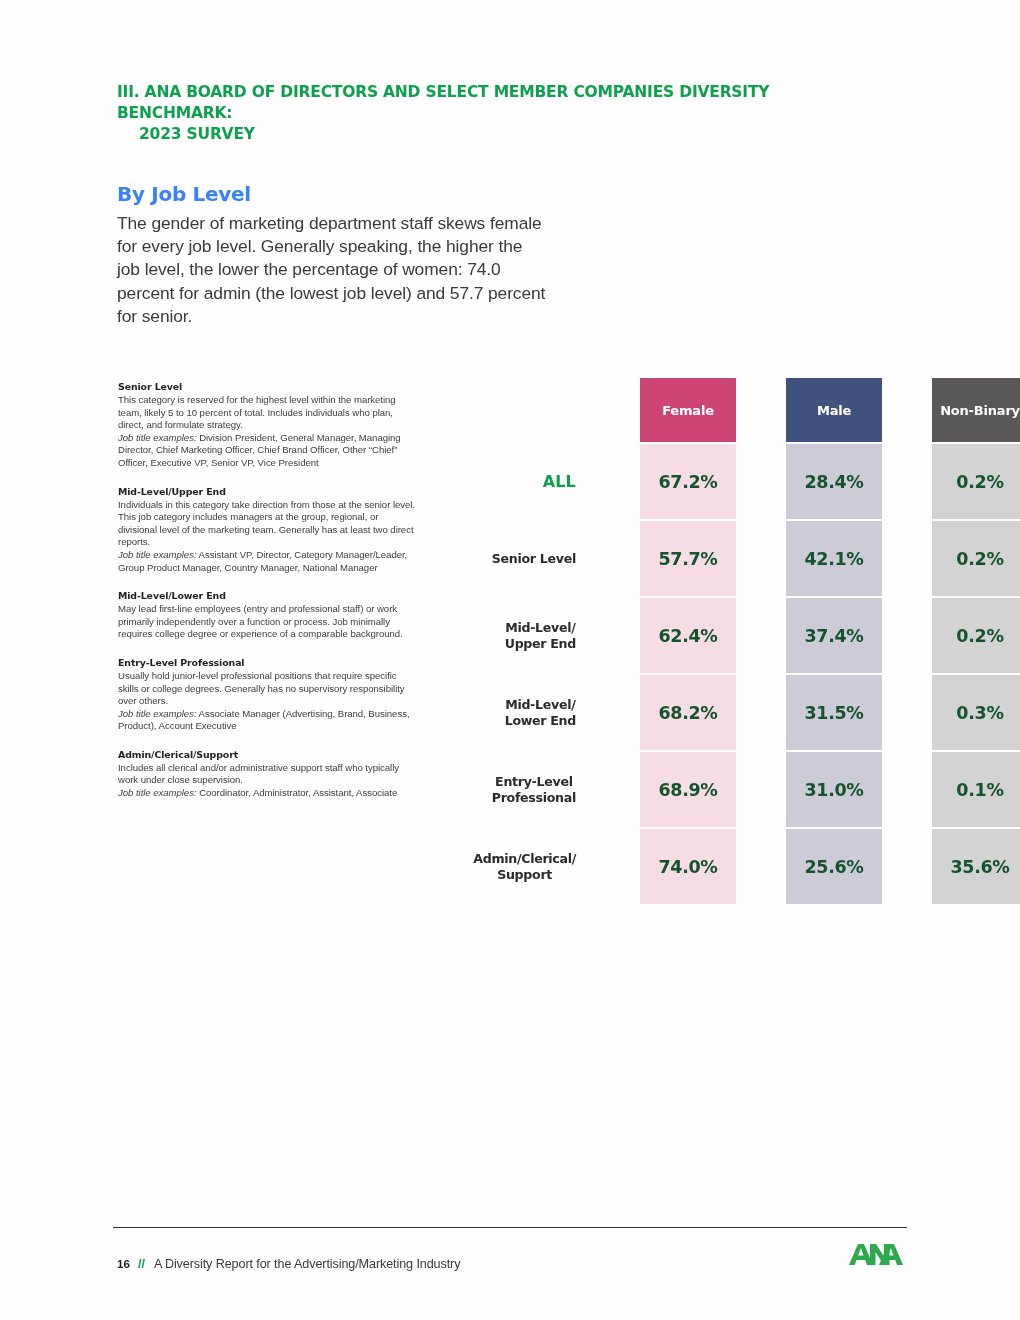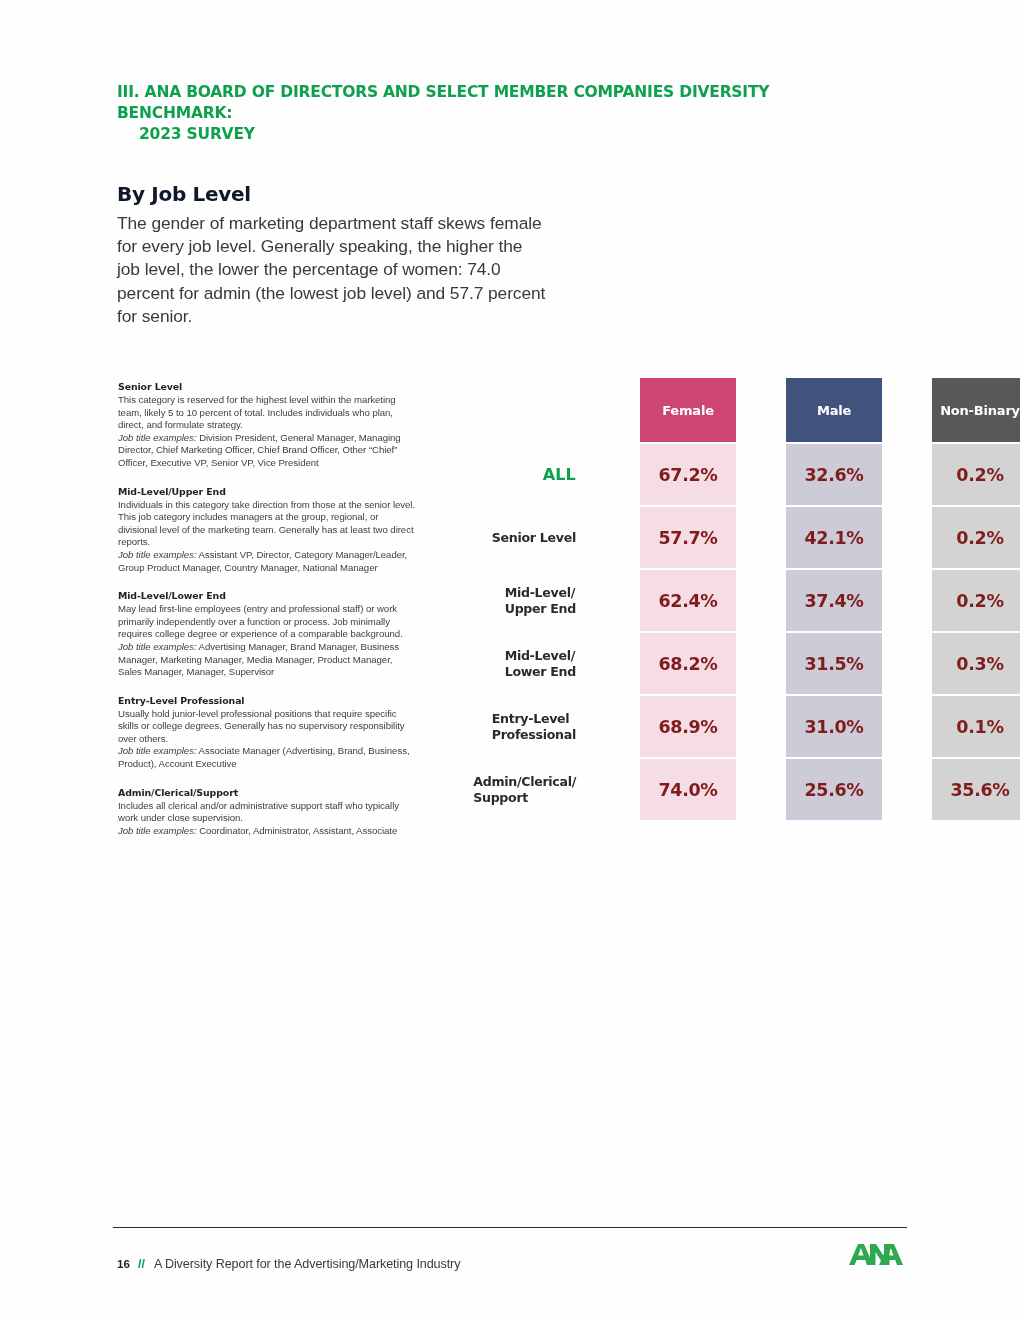--- a/index.html
+++ b/index.html
@@ -46,21 +46,21 @@
     left: 117px;
     top: 182px;
     width: 430px;
   }
   .intro h2 {
     margin: 0 0 6px 0;
     font-family: "DejaVu Sans", sans-serif;
     font-weight: bold;
     font-size: 20px;
     letter-spacing: -0.3px;
-    color: #0f172a;
+    color: #3b82f6;
   }
   .intro p {
     margin: 0;
     font-size: 17.4px;
     line-height: 23.2px;
     color: #3a3a3a;
     letter-spacing: -0.1px;
   }
 
   
@@ -112,21 +112,21 @@
   .mrow:last-child { margin-bottom: 0; }
 
   .rowlabel {
     width: 132px;
     flex: 0 0 132px;
     display: flex;
     align-items: center;
     justify-content: flex-end;
     padding-right: 16px;
     box-sizing: border-box;
-    text-align: left;
+    text-align: center;
     font-family: "DejaVu Sans", sans-serif;
     font-weight: bold;
     font-size: 12.6px;
     line-height: 16px;
     color: #2b2b2b;
     letter-spacing: -0.3px;
   }
   .rowlabel.all {
     color: #0FA04E;
     font-size: 16px;
@@ -150,26 +150,26 @@
     font-weight: bold;
     font-size: 13px;
     letter-spacing: -0.2px;
     color: #ffffff;
   }
   .head-female { background: #CC4574; }
   .head-male   { background: #41527C; }
   .head-nb     { background: #595757; }
 
   .data-row .cell {
-    height: 61px;
+    height: 75px;
     font-family: "DejaVu Sans", sans-serif;
     font-weight: bold;
     font-size: 17.5px;
     letter-spacing: -0.3px;
-    color: #7f1d1d;
+    color: #14532d;
   }
   .c-female { background: #F6DCE4; }
   .c-male   { background: #CDCBD8; }
   .c-nb     { background: #D4D3D3; }
 
   
   .footer-rule {
     position: absolute;
     left: 113px;
     top: 1227px;
@@ -234,21 +234,20 @@
 
     <div class="def-block">
       <div class="def-title">Mid-Level/Upper End</div>
       <div class="def-body">Individuals in this category take direction from those at the senior level. This job category includes managers at the group, regional, or divisional level of the marketing team. Generally has at least two direct reports.</div>
       <div class="def-examples"><i>Job title examples:</i> <span>Assistant VP, Director, Category Manager/Leader, Group Product Manager, Country Manager, National Manager</span></div>
     </div>
 
     <div class="def-block">
       <div class="def-title">Mid-Level/Lower End</div>
       <div class="def-body">May lead first-line employees (entry and professional staff) or work primarily independently over a function or process. Job minimally requires college degree or experience of a comparable background.</div>
-      <div class="def-examples"><i>Job title examples:</i> <span>Advertising Manager, Brand Manager, Business Manager, Marketing Manager, Media Manager, Product Manager, Sales Manager, Manager, Supervisor</span></div>
     </div>
 
     <div class="def-block">
       <div class="def-title">Entry-Level Professional</div>
       <div class="def-body">Usually hold junior-level professional positions that require specific skills or college degrees. Generally has no supervisory responsibility over others.</div>
       <div class="def-examples"><i>Job title examples:</i> <span>Associate Manager (Advertising, Brand, Business, Product), Account Executive</span></div>
     </div>
 
     <div class="def-block">
       <div class="def-title">Admin/Clerical/Support</div>
@@ -263,21 +262,21 @@
     <div class="mrow head-row">
       <div class="rowlabel"></div>
       <div class="cell head-female">Female</div>
       <div class="cell head-male">Male</div>
       <div class="cell head-nb">Non-Binary</div>
     </div>
 
     <div class="mrow data-row">
       <div class="rowlabel all">ALL</div>
       <div class="cell c-female">67.2%</div>
-      <div class="cell c-male">32.6%</div>
+      <div class="cell c-male">28.4%</div>
       <div class="cell c-nb">0.2%</div>
     </div>
 
     <div class="mrow data-row">
       <div class="rowlabel">Senior Level</div>
       <div class="cell c-female">57.7%</div>
       <div class="cell c-male">42.1%</div>
       <div class="cell c-nb">0.2%</div>
     </div>
 

